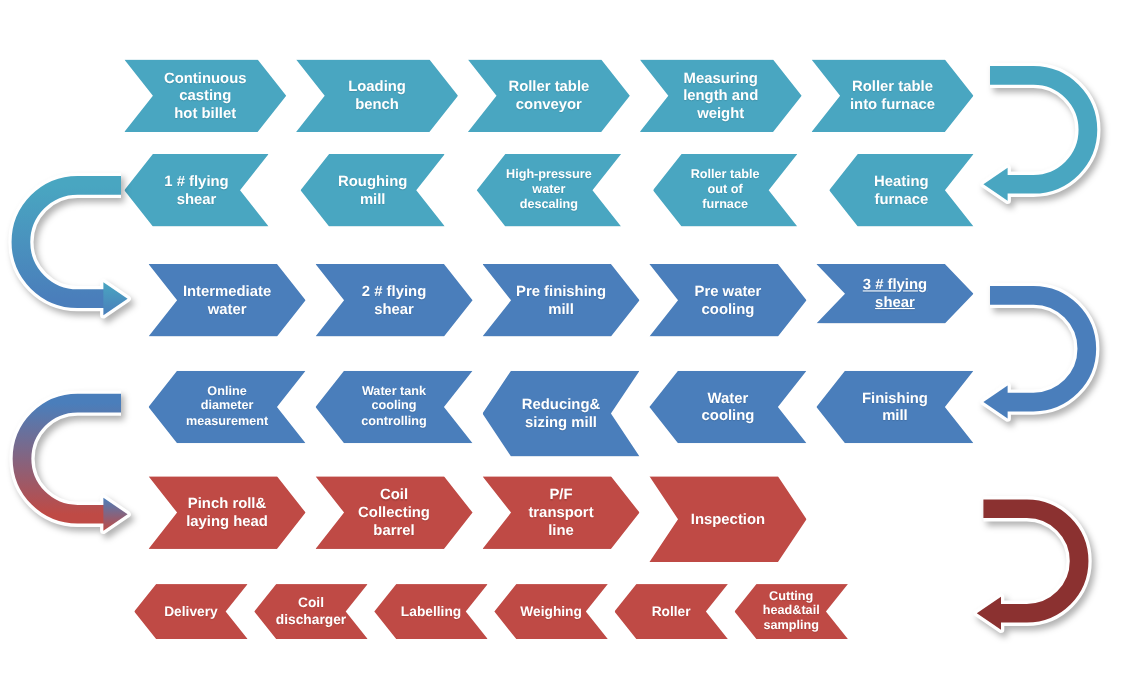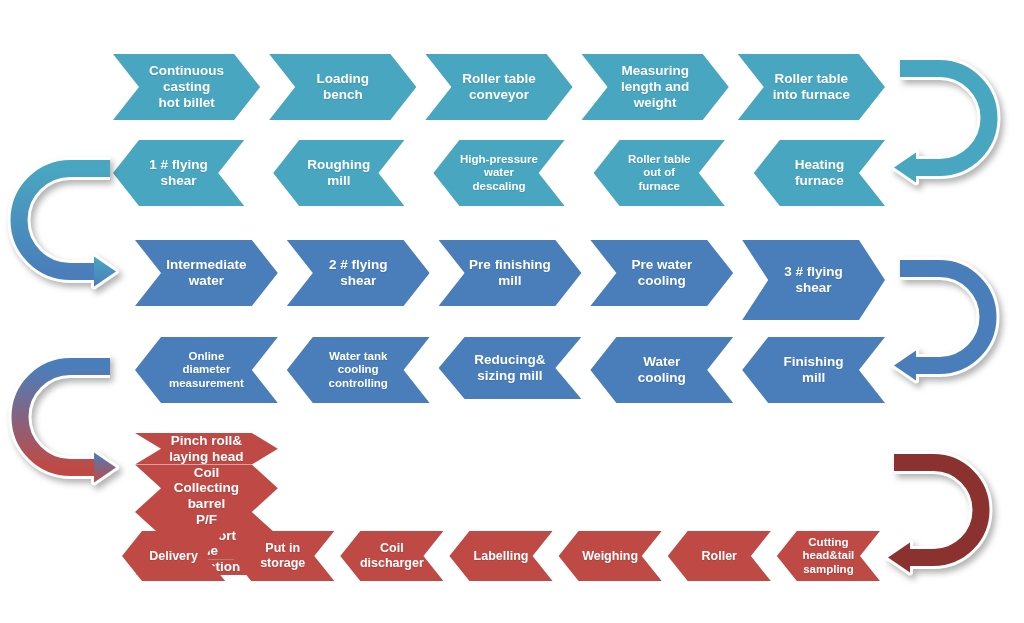--- a/index.html
+++ b/index.html
@@ -124,50 +124,50 @@
 shear</span>
       </div>
       <div class="step dir-r c-blue" style="--tip: 26px; width: 142.8px; height: 66px; margin-right: 9px;">
         <span class="lbl">Pre finishing
 mill</span>
       </div>
       <div class="step dir-r c-blue" style="--tip: 26px; width: 142.8px; height: 66px; margin-right: 9px;">
         <span class="lbl">Pre water
 cooling</span>
       </div>
-      <div class="step dir-r c-blue" style="--tip: 26px; width: 142.8px; height: 80px; margin-right: 0px;">
+      <div class="step dir-r c-blue" style="--tip: 26px; width: 142.8px; height: 54px; margin-right: 0px; text-decoration: underline;">
         <span class="lbl">3 # flying
 shear</span>
       </div>
     </div>
     <div class="row r4" style="left: 135px; top: 337px; width: 750px; height: 66px;">
       <div class="step dir-l c-blue small" style="--tip: 26px; width: 142.8px; height: 66px; margin-right: 9px;">
         <span class="lbl">Online
 diameter
 measurement</span>
       </div>
       <div class="step dir-l c-blue small" style="--tip: 26px; width: 142.8px; height: 66px; margin-right: 9px;">
         <span class="lbl">Water tank
 cooling
 controlling</span>
       </div>
-      <div class="step dir-l c-blue" style="--tip: 26px; width: 142.8px; height: 62px; margin-right: 9px;">
+      <div class="step dir-l c-blue" style="--tip: 26px; width: 142.8px; height: 78px; margin-right: 9px;">
         <span class="lbl">Reducing&amp;
 sizing mill</span>
       </div>
       <div class="step dir-l c-blue" style="--tip: 26px; width: 142.8px; height: 66px; margin-right: 9px;">
         <span class="lbl">Water
 cooling</span>
       </div>
       <div class="step dir-l c-blue" style="--tip: 26px; width: 142.8px; height: 66px; margin-right: 0px; align-items: center;">
         <span class="lbl">Finishing
 mill</span>
       </div>
     </div>
-    <div class="row r5" style="left: 135px; top: 433px; width: 750px; height: 66px; flex-direction: column;">
+    <div class="row r5" style="left: 135px; top: 433px; width: 750px; height: 66px;">
       <div class="step dir-r c-red" style="--tip: 26px; width: 142.8px; height: 66px; margin-right: 9px;">
         <span class="lbl">Pinch roll&amp;
 laying head</span>
       </div>
       <div class="step dir-r c-red" style="--tip: 26px; width: 142.8px; height: 66px; margin-right: 9px;">
         <span class="lbl">Coil
 Collecting
 barrel</span>
       </div>
       <div class="step dir-r c-red" style="--tip: 26px; width: 142.8px; height: 66px; margin-right: 9px;">
@@ -177,24 +177,20 @@
       </div>
       <div class="step dir-r c-red" style="--tip: 26px; width: 142.8px; height: 78px; margin-right: 0px; text-align: center;">
         <span class="lbl">Inspection</span>
       </div>
     </div>
     <div class="row r6" style="left: 122px; top: 531px; width: 758px; height: 50px;">
       <div class="step dir-l c-red" style="--tip: 20px; width: 103.143px; height: 50px; margin-right: 6px;">
         <span class="lbl">Delivery</span>
       </div>
       <div class="step dir-l c-red" style="--tip: 20px; width: 103.143px; height: 50px; margin-right: 6px;">
-        <span class="lbl">Put in
-storage</span>
-      </div>
-      <div class="step dir-l c-red" style="--tip: 20px; width: 103.143px; height: 50px; margin-right: 6px;">
         <span class="lbl">Coil
 discharger</span>
       </div>
       <div class="step dir-l c-red" style="--tip: 20px; width: 103.143px; height: 50px; margin-right: 6px;">
         <span class="lbl">Labelling</span>
       </div>
       <div class="step dir-l c-red" style="--tip: 20px; width: 103.143px; height: 50px; margin-right: 6px;">
         <span class="lbl">Weighing</span>
       </div>
       <div class="step dir-l c-red" style="--tip: 20px; width: 103.143px; height: 50px; margin-right: 6px;">

